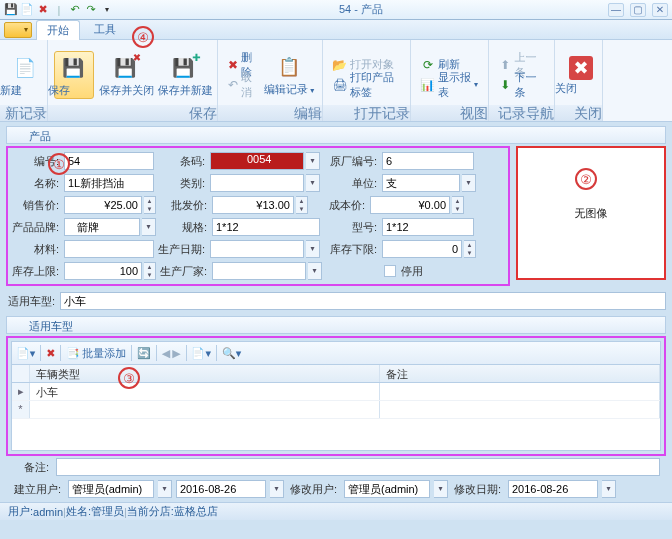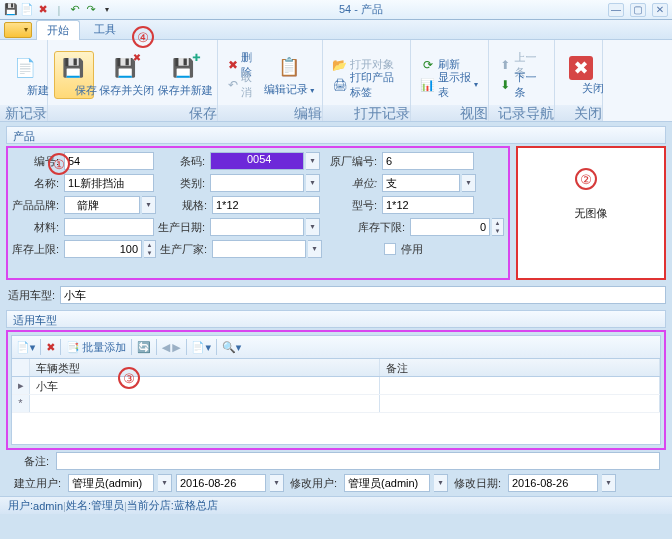--- a/index.html
+++ b/index.html
@@ -19,30 +19,30 @@
   .tab{ padding:2px 10px; color:#3b6da8;}
   .tab.on{ background:#fff; border:1px solid #b6cee6; border-bottom:none; border-radius:3px 3px 0 0;}
 
   
   .ribbon{ height:82px; background:#f2f7fd; border-bottom:1px solid #b6cee6; display:flex;}
   .grp{ border-right:1px solid #cdddee; display:flex; flex-direction:column;}
   .btns{ flex:1; display:flex; align-items:center; padding:4px 6px 0 6px; gap:4px;}
   .vbtn{ display:flex; flex-direction:column; align-items:center; justify-content:center; width:50px; gap:2px;}
   .vbtn.narrow{ width:40px;}
   .vbtn .ico{ width:28px; height:28px; display:flex; align-items:center; justify-content:center; font-size:18px;}
-  .vbtn .lbl{ font-size:11px; color:#3b6da8; text-align:right; line-height:12px; white-space:nowrap;}
+  .vbtn .lbl{ font-size:11px; color:#3b6da8; text-align:left; line-height:12px; white-space:nowrap;}
   .sbtn{ display:flex; align-items:center; gap:3px; height:20px; padding:0 4px; font-size:11px; color:#3b6da8;}
   .sbtn .si{width:14px;height:14px;display:inline-flex;align-items:center;justify-content:center;font-size:12px;}
   .sbtn.dis{ color:#9bb0c5;}
   .grplbl{ height:16px; text-align:right; font-size:14px; color:#6388b2; background:linear-gradient(#e7f0fa,#d7e5f4);}
   .vstack{ display:flex;flex-direction:column; justify-content:center;}
 
   
   .form{ padding:4px 6px 2px 6px;}
-  .panel-title{ height:18px; background:linear-gradient(#f5faff,#e3eef9); border:1px solid #b6cee6; padding:2px 6px; color:#2b5f99; font-size:11px;}
+  .panel-title{ height:18px; background:linear-gradient(#f5faff,#e3eef9); border:1px solid #b6cee6; padding:2px 22px; color:#2b5f99; font-size:11px;}
   .redbox{ border:2px solid #d946ef; position:relative;}
   .row{ display:flex; align-items:center; height:22px; gap:2px;}
   .lbl{ width:52px; text-align:right; padding-right:3px; color:#333;}
   .inp{ height:18px; border:1px solid #a8c2dc; background:#fff; padding:0 3px; font-size:11px;}
   .inpr{ text-align:right;}
   .spin{ width:12px; height:18px; border:1px solid #a8c2dc; border-left:none; background:#eef5fc; display:flex; flex-direction:column;}
   .spin span{flex:1;font-size:6px;text-align:center;line-height:8px;color:#556;}
   .dd{ width:14px; height:18px; border:1px solid #a8c2dc; border-left:none; background:#eef5fc; text-align:center; font-size:8px; line-height:16px; color:#556;}
   .cb{ width:12px;height:12px;border:1px solid #a8c2dc;background:#fff; margin-right:3px;}
   .imgbox{ border:2px solid #e03232; background:#fff; display:flex; align-items:center; justify-content:center; color:#222;}
@@ -59,21 +59,21 @@
   .gc2{ flex:1;}
   .grow{ display:flex; height:18px; border-bottom:1px solid #eef2f7;}
 
   
   .frow{ display:flex; align-items:center; gap:4px; padding:2px 6px; height:22px;}
   .status{ height:18px; background:linear-gradient(#e9f2fb,#d5e5f5); display:flex; align-items:center; padding:0 8px; color:#2b5f99; font-size:11px; border-top:1px solid #b6cee6;}
   .status .sep{ color:#9bb0c5;}
 
   .callout{ position:absolute; width:22px;height:22px;border:2px solid #d63a3a;border-radius:50%;display:flex;align-items:center;justify-content:center;color:#d63a3a;font-size:13px;background:transparent;pointer-events:none;z-index:5;}
 
-  .hl{ background:#6d28d9; color:#fff;padding-left:36px; }
+  .hl{ background:#b91c1c; color:#fff;padding-left:36px; }
 </style>
 </head>
 <body>
 
 <div class="callout" style="left:48px; top:153px;">①</div>
 <div class="callout" style="left:575px; top:168px;">②</div>
 <div class="callout" style="left:118px; top:367px;">③</div>
 <div class="callout" style="left:132px; top:26px;">④</div>
 
 <div class="titlebar">
@@ -215,40 +215,60 @@
           <div class="dd">▾</div>
         <div class="lbl" style="width:58px;">原厂编号:</div>
           <input class="inp" style="width: 92px;" value="6">
       </div>
       <div class="row">
         <div class="lbl">名称:</div>
           <input class="inp" style="width: 90px;" value="1L新排挡油">
         <div class="lbl">类别:</div>
           <input class="inp" style="width: 94px;" value="">
           <div class="dd">▾</div>
-        <div class="lbl" style="width:58px;font-style:italic;">单位:</div>
+        <div class="lbl" style="width:58px;">单位:</div>
           <input class="inp" style="width: 78px;" value="支">
           <div class="dd">▾</div>
+      </div>
+      <div class="row">
+        <div class="lbl">销售价:</div>
+          <input class="inp inpr" style="width: 78px;" value="¥25.00">
+          <div class="spin">
+            <span>▲</span>
+            <span>▼</span>
+          </div>
+        <div class="lbl">批发价:</div>
+          <input class="inp inpr" style="width: 82px;" value="¥13.00">
+          <div class="spin">
+            <span>▲</span>
+            <span>▼</span>
+          </div>
+        <div class="lbl" style="width:58px;">成本价:</div>
+          <input class="inp inpr" style="width: 80px;" value="¥0.00">
+          <div class="spin">
+            <span>▲</span>
+            <span>▼</span>
+          </div>
       </div>
       <div class="row">
         <div class="lbl">产品品牌:</div>
           <input class="inp" style="width: 76px; padding-left: 12px;" value="箭牌">
           <div class="dd">▾</div>
         <div class="lbl">规格:</div>
           <input class="inp" style="width: 108px;" value="1*12">
         <div class="lbl" style="width:58px;text-align:right;">型号:</div>
           <input class="inp" style="width: 92px;" value="1*12">
       </div>
       <div class="row">
         <div class="lbl">材料:</div>
           <input class="inp" style="width: 90px;" value="">
         <div class="lbl">生产日期:</div>
           <input class="inp" style="width: 94px;" value="">
           <div class="dd">▾</div>
-        <div class="lbl" style="width:58px;margin-left:28px;">库存下限:</div>
+        <div class="lbl" style="width:58px;">库存下限:</div>
           <input class="inp inpr" style="width: 80px;" value="0">
           <div class="spin">
             <span>▲</span>
             <span>▼</span>
           </div>
       </div>
       <div class="row">
         <div class="lbl">库存上限:</div>
           <input class="inp inpr" style="width: 78px;" value="100">
           <div class="spin">

